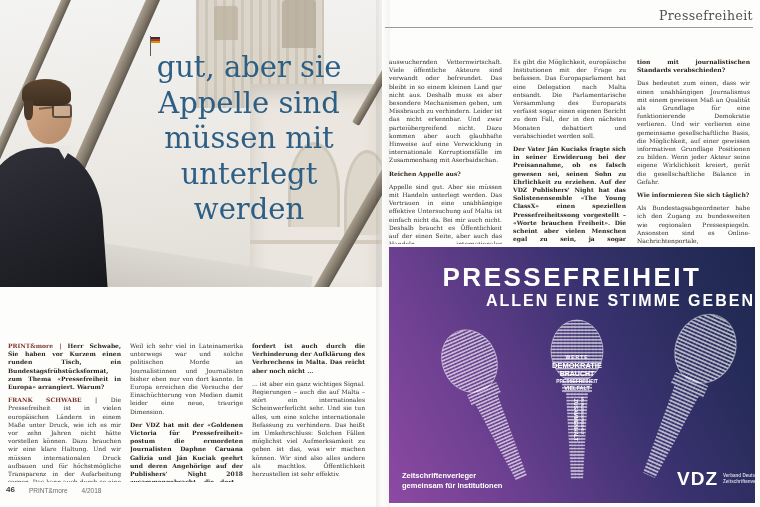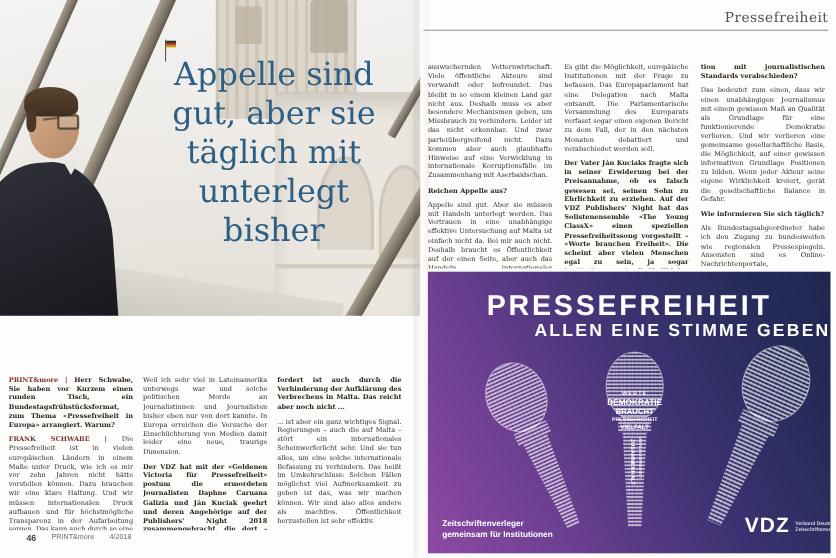--- a/index.html
+++ b/index.html
@@ -55,21 +55,21 @@
   .col{position:absolute;width:113px;overflow:hidden;font-family:"DejaVu Serif",serif;
        font-size:6px;line-height:8.2px;text-align:justify;color:#332e28;}
   .col p{margin:0 0 5px 0;}
   .col .q{font-weight:bold;color:#2f261c;}
   .col .label{font-weight:bold;color:#7e352a;}
   .col.l{top:342px;height:140px;}
   .c1{left:8px;} .c2{left:130px;} .c3{left:252px;}
   .col.r{top:58px;height:186px;}
   .c4{left:389px;} .c5{left:513px;} .c6{left:637px;}
 
-  .footer{position:absolute;left:24px;top:485px;display:flex;align-items:flex-start;gap:14px;color:#6b6b6b;}
+  .footer{position:absolute;left:6px;top:485px;display:flex;align-items:flex-end;gap:14px;color:#6b6b6b;}
   .footer .pn{font-size:8px;font-weight:bold;color:#3f3f3f;}
   .footer .mag{font-size:6.5px;}
   .footer .iss{font-size:6.5px;}
 
   
   .section-label{position:absolute;top:8px;right:7px;font-family:"DejaVu Serif",serif;
                  font-size:12.5px;color:#4f4f4f;letter-spacing:.4px;}
   .head-rule{position:absolute;left:385px;right:7px;top:27px;height:1px;background:#9b9b9b;}
 
   
@@ -109,25 +109,25 @@
       <div class="beam b4"></div>
       <div class="man-suit"></div>
       <div class="man-collar"></div>
       <div class="man-head"></div>
       <div class="man-hair"></div>
       <div class="man-sideburn"></div>
       <div class="man-glasses"></div>
       <div class="man-temple"></div>
     </div>
     <div class="pullquote">
+      <div>gut, aber sie</div>
       <div>Appelle sind</div>
-      <div>gut, aber sie</div>
-      <div>täglich mit</div>
+      <div>müssen mit</div>
       <div>unterlegt</div>
-      <div>bisher</div>
+      <div>werden</div>
     </div>
   </div>
 
 
   <div class="col l c1">
     <p class="q"><span class="label">PRINT&amp;more | </span><span>Herr Schwabe, Sie haben vor Kurzem einen runden Tisch, ein Bundestagsfrühstücksformat, zum Thema «Pressefreiheit in Europa» arrangiert. Warum?</span></p>
     <p class="a"><span class="label">FRANK SCHWABE | </span><span>Die Pressefreiheit ist in vielen europäischen Ländern in einem Maße unter Druck, wie ich es mir vor zehn Jahren nicht hätte vorstellen können. Dazu brauchen wir eine klare Haltung. Und wir müssen internationalen Druck aufbauen und für höchstmögliche Transparenz in der Aufarbeitung sorgen. Das kann auch durch so eine Befassung im Rahmen einer Veranstaltung im Bundestag geschehen.</span></p>
 
   </div>
 

